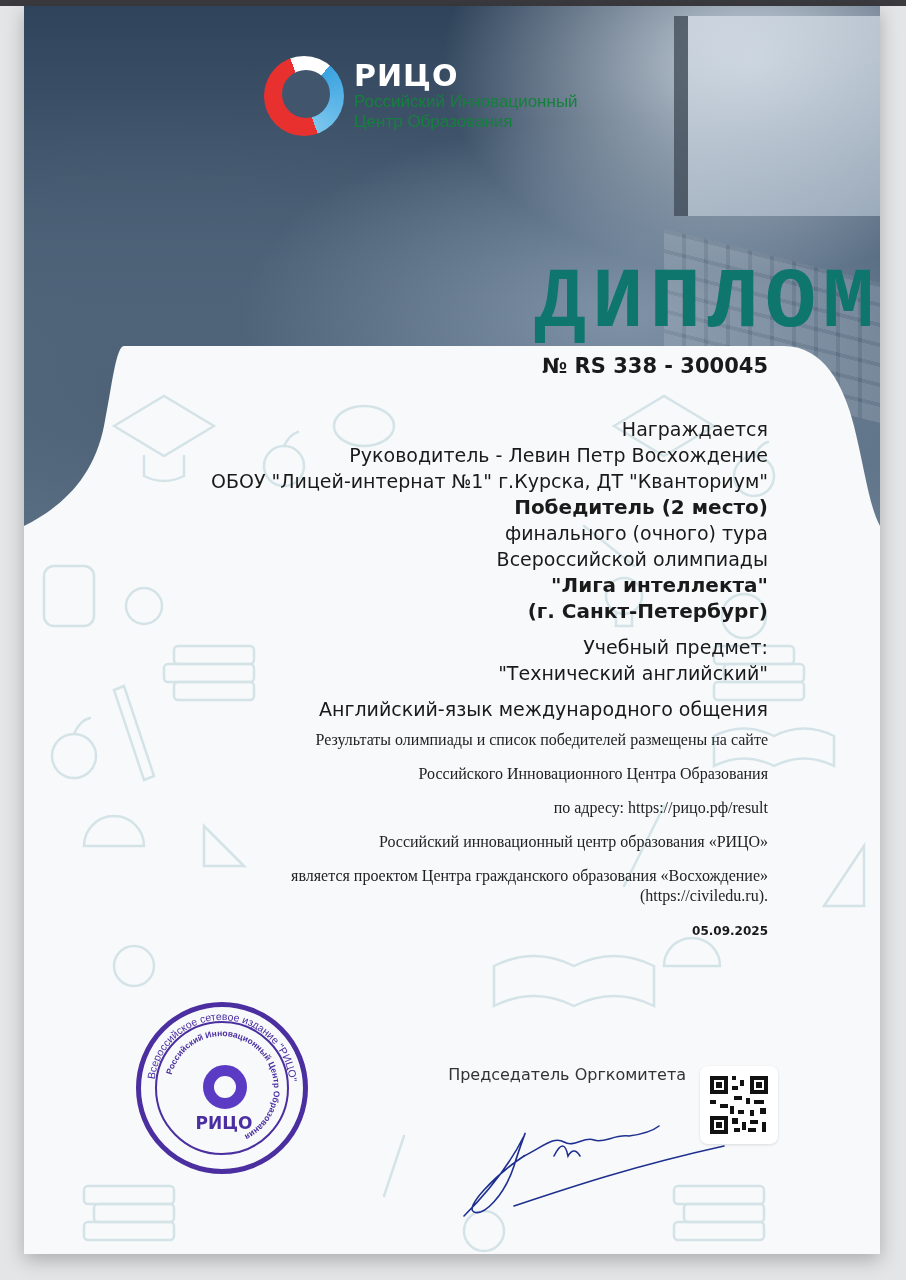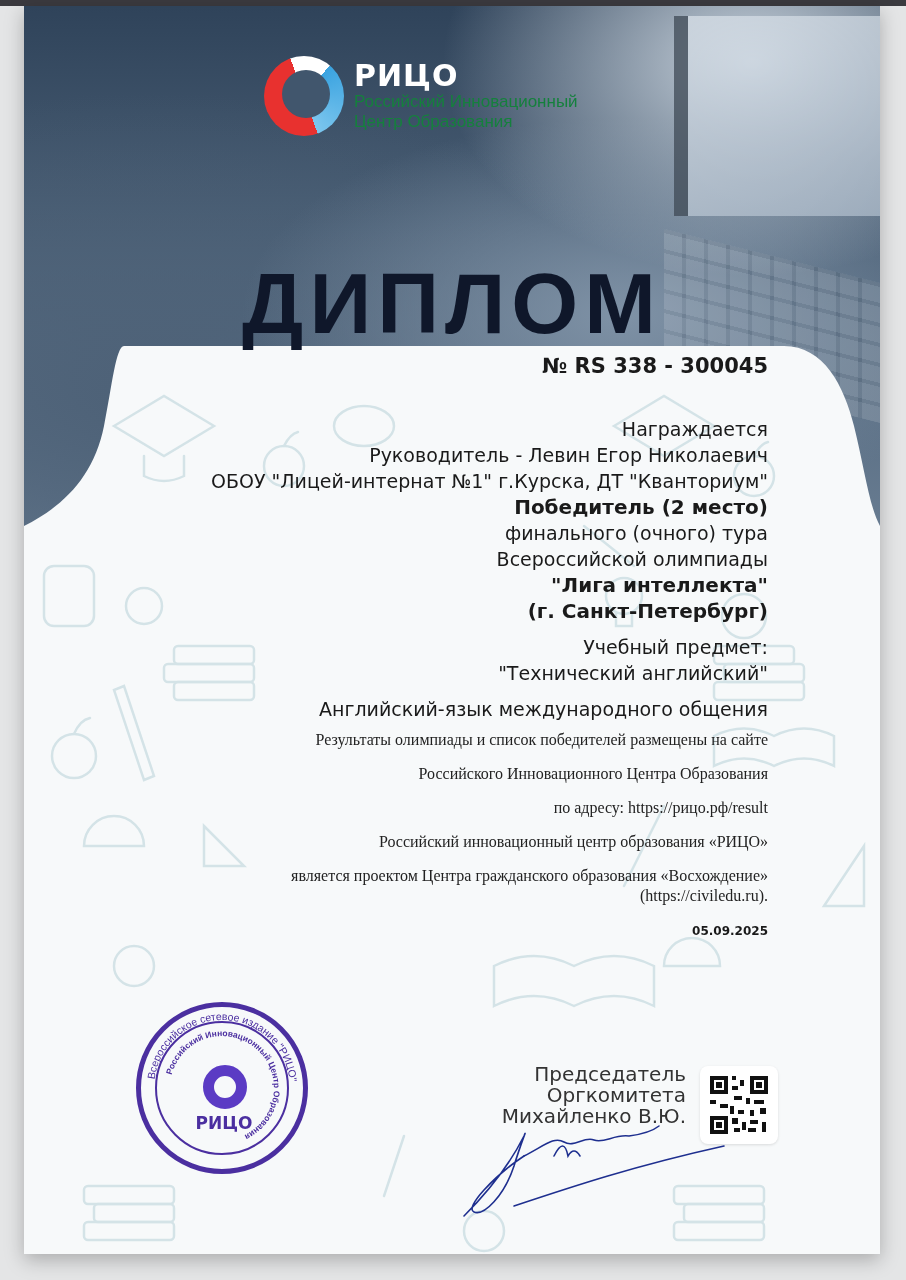--- a/index.html
+++ b/index.html
@@ -47,22 +47,22 @@
     background: conic-gradient(from 200deg, #e8312f 0deg, #e8312f 140deg, #ffffff 140deg, #ffffff 200deg, #3aa3e0 200deg, #7cc6ee 320deg, #e8312f 320deg);
   }
   .logo-ring::after {
     content: ""; position: absolute; left: 18px; top: 14px; width: 48px; height: 48px; border-radius: 50%;
     background: #41566d;
   }
   .logo-text { margin-left: 10px; color: #fff; }
   .logo-title { font-size: 30px; font-weight: bold; letter-spacing: 1px; line-height: 32px; }
   .logo-sub { font-size: 17px; line-height: 20px; font-family: "Liberation Sans", sans-serif; color: #15803d; }
   .diploma-title {
-    position: absolute; left: 0; width: 856px; top: 248px; text-align: center;
-    color: #0f172a; font-size: 86px; font-weight: bold; letter-spacing: 6px; font-family: Liberation Sans, sans-serif;
+    position: absolute; left: 0; width: 856px; top: 248px; text-align: right;
+    color: #0f766e; font-size: 86px; font-weight: bold; letter-spacing: 6px; font-family: Liberation Mono, monospace;
   }
   .content { position: absolute; left: 0; top: 346px; width: 744px; text-align: right; color: #1a1a1a; }
   .num { font-size: 21px; font-weight: bold; margin-top: 2px; }
   .line { font-size: 19px; line-height: 26px; }
   .bold { font-weight: bold; font-size: 20px; }
   .gap { height: 10px; }
   .small { font-family: Liberation Serif, serif; font-size: 16px; line-height: 20px; color: #222; padding-left: 42px; }
   .smallgap { height: 14px; }
   .date { font-size: 12px; font-weight: bold; margin-top: 18px; }
   .stamp {
@@ -72,21 +72,21 @@
   .stamp-inner {
     position: absolute; left: 14px; top: 14px; width: 134px; height: 134px; border-radius: 50%;
     border: 2px solid #4b2fa0; box-sizing: border-box;
   }
   .stamp-ring {
     position: absolute; left: 46px; top: 42px; width: 44px; height: 44px; border-radius: 50%;
     border: 11px solid #5b3bc4; box-sizing: border-box;
   }
   .stamp-label { position: absolute; left: 0; width: 134px; top: 90px; text-align: center; color: #4b2fa0; font-weight: bold; font-size: 17px; }
   .stamp svg { position: absolute; left: -5px; top: -5px; }
-  .sig-block { position: absolute; left: 372px; top: 1058px; text-align: right; width: 290px; color: #333; font-size: 20px; line-height: 21px; }
+  .sig-block { position: absolute; left: 372px; top: 1058px; text-align: right; width: 290px; color: #333; font-size: 16px; line-height: 21px; }
   .qr {
     position: absolute; left: 676px; top: 1060px; width: 78px; height: 78px; background: #fff; border-radius: 8px;
     box-shadow: 0 1px 3px rgba(0,0,0,0.12);
   }
   .signature { position: absolute; left: 430px; top: 1110px; }
 </style>
 </head>
 <body>
 
 <div class="topstrip"></div>
@@ -195,21 +195,21 @@
       <div class="logo-sub">Центр Образования</div>
     </div>
   </div>
 
   <div class="diploma-title">ДИПЛОМ</div>
 
   <div class="content">
     <div class="num">№ RS 338 - 300045</div>
     <div style="height:38px"></div>
     <div class="line">Награждается</div>
-    <div class="line">Руководитель - Левин Егор Николаевич</div>
+    <div class="line">Руководитель - Левин Петр Восхождение</div>
     <div class="line">ОБОУ "Лицей-интернат №1" г.Курска, ДТ "Кванториум"</div>
     <div class="line bold">Победитель (2 место)</div>
     <div class="line">финального (очного) тура</div>
     <div class="line">Всероссийской олимпиады</div>
     <div class="line bold">"Лига интеллекта"</div>
     <div class="line bold">(г. Санкт-Петербург)</div>
     <div class="gap"></div>
     <div class="line">Учебный предмет:</div>
     <div class="line">"Технический английский"</div>
     <div class="gap"></div>
@@ -238,21 +238,20 @@
       <text font-size="8.5" fill="#4b2fa0" font-weight="bold" font-family="Liberation Sans, sans-serif"><textPath href="#innerArc" startOffset="4%">Российский Инновационный Центр Образования</textPath></text>
     </svg>
     <div class="stamp-inner">
       <div class="stamp-ring"></div>
       <div class="stamp-label">РИЦО</div>
     </div>
   </div>
 
   <div class="sig-block">
     <div>Председатель Оргкомитета</div>
-    <div>Михайленко В.Ю.</div>
   </div>
 
   <div class="qr">
     <svg width="78" height="78" viewBox="0 0 78 78">
       <g fill="#111">
         <rect x="10" y="10" width="18" height="18"></rect>
           <rect x="14" y="14" width="10" height="10" fill="#fff"></rect>
           <rect x="16" y="16" width="6" height="6"></rect>
         <rect x="50" y="10" width="18" height="18"></rect>
           <rect x="54" y="14" width="10" height="10" fill="#fff"></rect>

